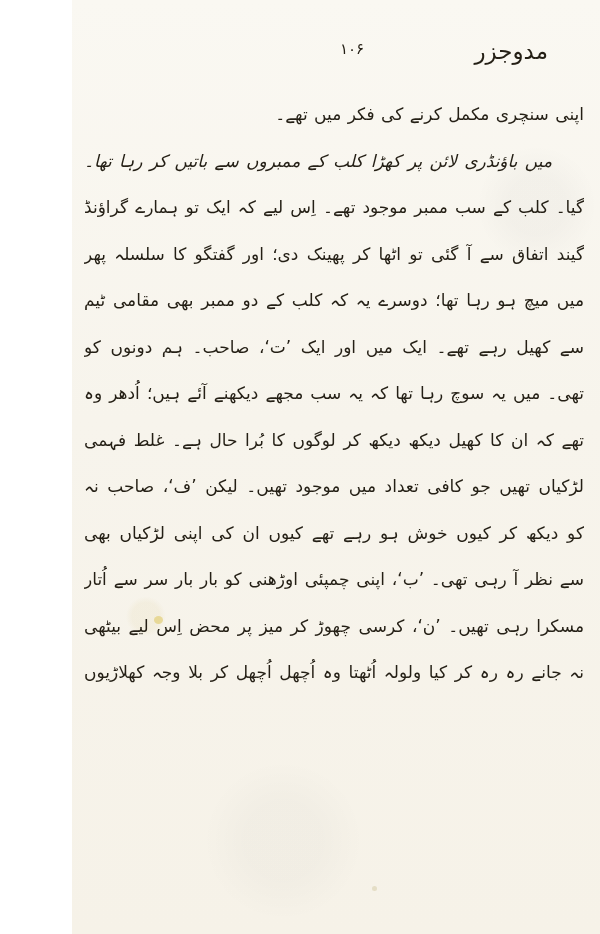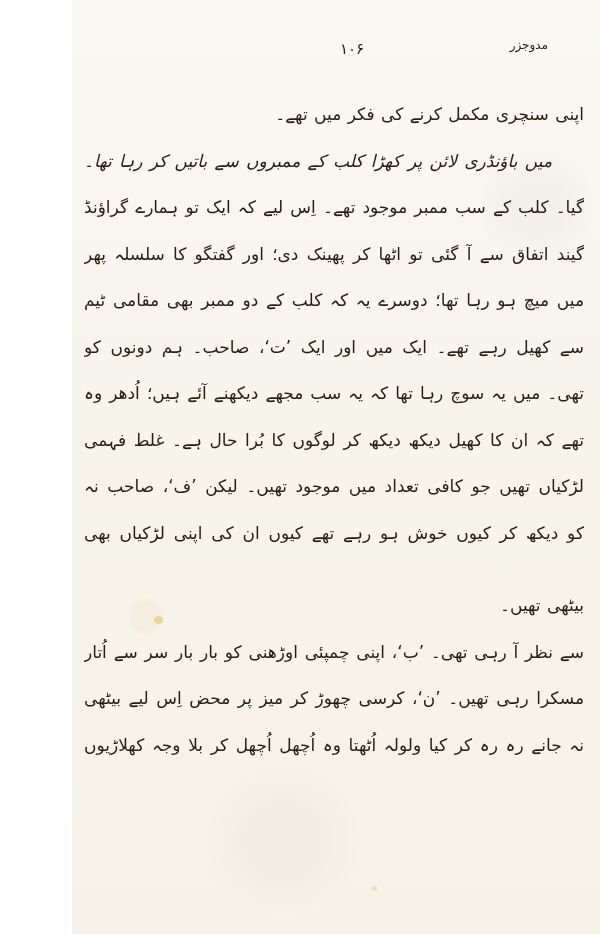--- a/index.html
+++ b/index.html
@@ -28,21 +28,21 @@
     position: absolute;
     top: 32px;
     left: 0;
     right: 0;
     height: 34px;
   }
   .running-title {
     position: absolute;
     right: 52px;
     top: 6px;
-    font-size: 12px;
+    font-size: 23px;
     letter-spacing: 0.5px;
   }
   .page-number {
     position: absolute;
     left: 268px;
     top: 8px;
     direction: rtl;
     font-size: 15px;
     letter-spacing: 2px;
   }
@@ -96,21 +96,20 @@
     <div class="line para-end">اپنی سنچری مکمل کرنے کی فکر میں تھے۔</div>
     <div class="line indent">میں باؤنڈری لائن پر کھڑا کلب کے ممبروں سے باتیں کر رہا تھا۔ کوئی</div>
     <div class="line">گیا۔ کلب کے سب ممبر موجود تھے۔ اِس لیے کہ ایک تو ہمارے گراؤنڈ</div>
     <div class="line">گیند اتفاق سے آ گئی تو اٹھا کر پھینک دی؛ اور گفتگو کا سلسلہ پھر شروع ہو</div>
     <div class="line">میں میچ ہو رہا تھا؛ دوسرے یہ کہ کلب کے دو ممبر بھی مقامی ٹیم کی طرف</div>
     <div class="line">سے کھیل رہے تھے۔ ایک میں اور ایک ’ت‘، صاحب۔ ہم دونوں کو خوش فہمی</div>
     <div class="line">تھی۔ میں یہ سوچ رہا تھا کہ یہ سب مجھے دیکھنے آئے ہیں؛ اُدھر وہ خوش</div>
     <div class="line">تھے کہ ان کا کھیل دیکھ دیکھ کر لوگوں کا بُرا حال ہے۔ غلط فہمی کی اصل وجہ</div>
     <div class="line">لڑکیاں تھیں جو کافی تعداد میں موجود تھیں۔ لیکن ’ف‘، صاحب نہ جانے لڑکیوں</div>
     <div class="line">کو دیکھ کر کیوں خوش ہو رہے تھے کیوں ان کی اپنی لڑکیاں بھی وہیں</div>
-    <div class="line para-end gap-before">بیٹھی تھیں۔</div>
     <div class="line">سے نظر آ رہی تھی۔ ’ب‘، اپنی چمپئی اوڑھنی کو بار بار سر سے اُتار رہی تھیں۔ پھر</div>
     <div class="line">مسکرا رہی تھیں۔ ’ن‘، کرسی چھوڑ کر میز پر محض اِس لیے بیٹھی ہوئی تھیں کہ سارا</div>
     <div class="line">نہ جانے رہ رہ کر کیا ولولہ اُٹھتا وہ اُچھل اُچھل کر بلا وجہ کھلاڑیوں کی تعریفیں کر</div>
   </div>
 
   <div class="stain s1"></div>
   <div class="stain s2"></div>
   <div class="stain s3"></div>
 
 </div>

